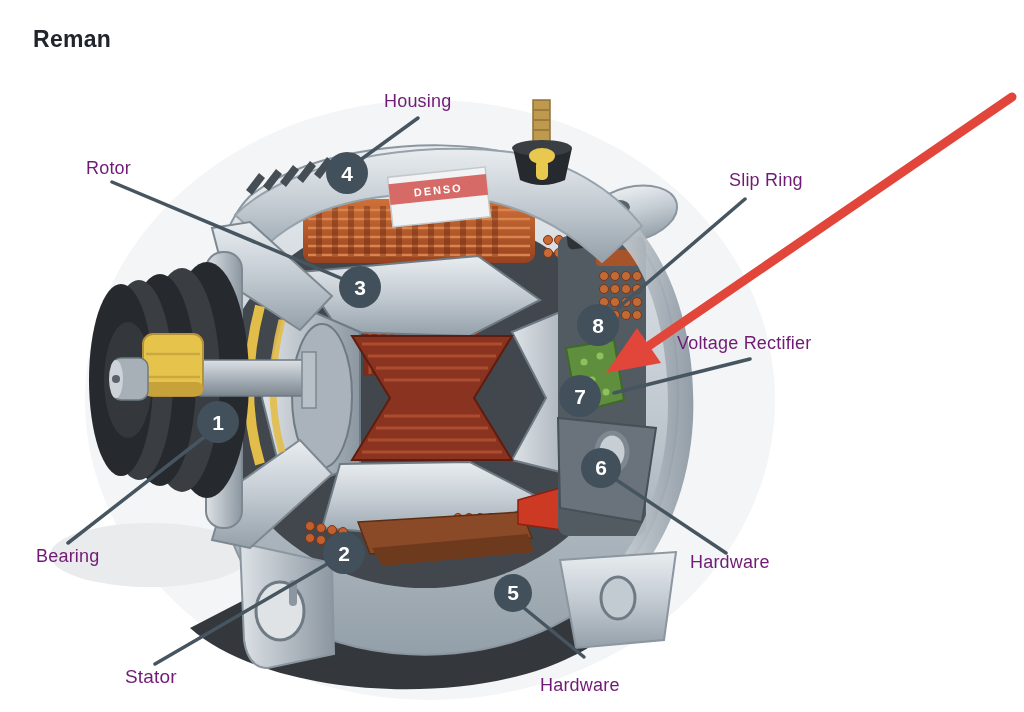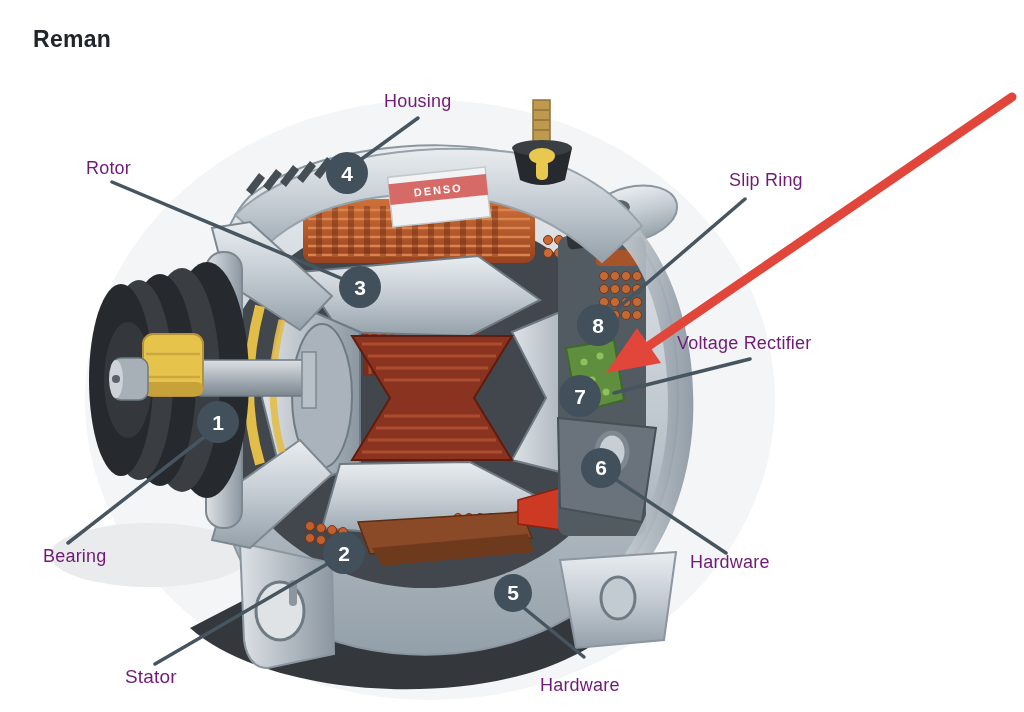--- a/index.html
+++ b/index.html
@@ -8,21 +8,21 @@
   .stage{position:absolute;inset:0;width:1024px;height:712px;}
   svg{position:absolute;left:0;top:0;}
   .page-title{position:absolute;left:33px;top:26px;font-size:23px;font-weight:bold;
       color:#20242b;letter-spacing:.3px;}
   .label{position:absolute;font-size:18px;font-weight:normal;color:#701a75;
       letter-spacing:.2px;white-space:nowrap;}
   .lbl-housing{left:384px;top:91px;}
   .lbl-rotor{left:86px;top:158px;}
   .lbl-slip-ring{left:706px;top:170px;margin-left:23px;}
   .lbl-voltage-regulator{left:677px;top:333px;}
-  .lbl-bearing{left:43px;top:546px;}
+  .lbl-bearing{left:36px;top:546px;}
   .lbl-stator{left:125px;top:666px;font-size:19px;}
   .lbl-hardware{left:540px;top:659px;margin-top:16px;}
   .lbl-rectifier{left:690px;top:552px;}
 </style>
 </head>
 <body>
 
 <div class="stage">
 
 <svg width="1024" height="712" viewBox="0 0 1024 712">

